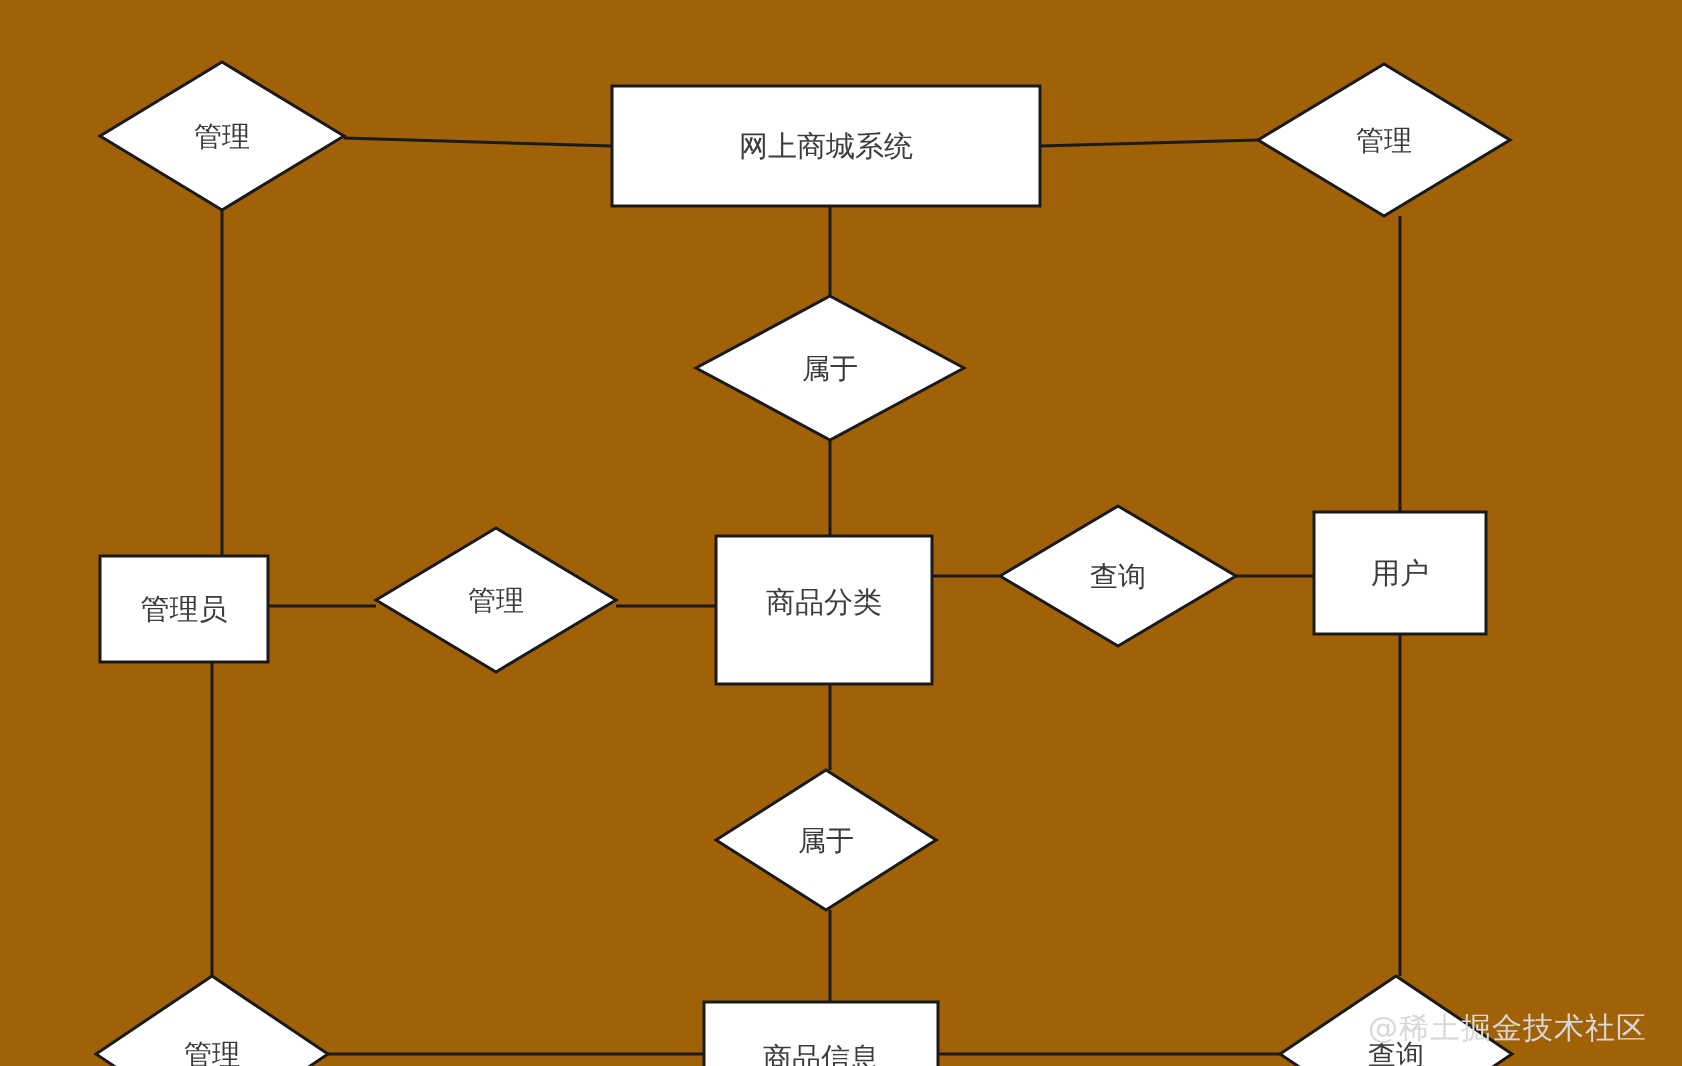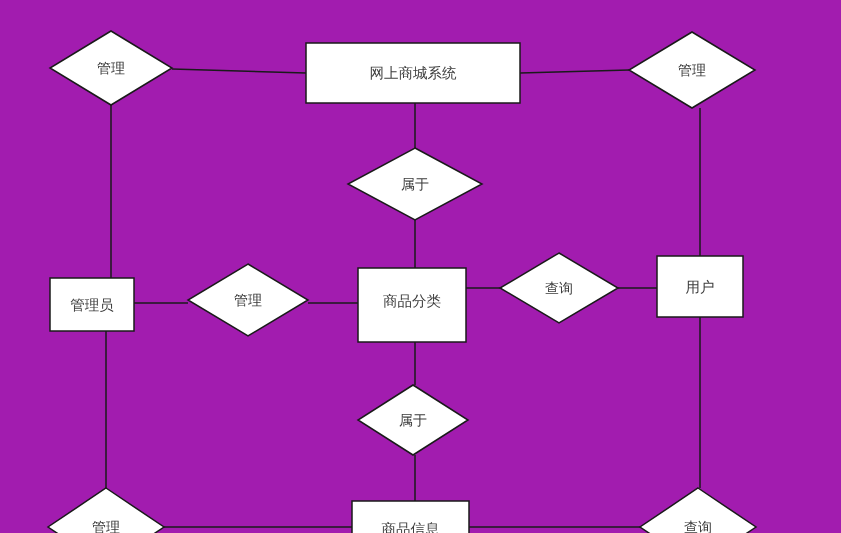--- a/index.html
+++ b/index.html
@@ -7,21 +7,21 @@
     padding: 0;
     background: #ffffff;
   }
   body {
     font-family: "DejaVu Sans", "Liberation Sans", sans-serif;
   }
   #diagram-root {
     position: relative;
     width: 841px;
     height: 533px;
-    background: #a21caf;
+    background: #a16207;
     overflow: hidden;
   }
   svg#er-canvas {
     position: absolute;
     left: 0;
     top: 0;
     width: 841px;
     height: 533px;
     display: block;
   }
@@ -140,14 +140,15 @@
           <rect x="657" y="256" width="86" height="61" class="er-shape er-entity"></rect>
           <text x="700" y="287.5" class="er-label er-label-entity" text-anchor="middle">用户</text>
         </g>
         <g>
           <rect x="352" y="501" width="117" height="56" class="er-shape er-entity"></rect>
           <text x="410.5" y="530" class="er-label er-label-entity" text-anchor="middle">商品信息</text>
         </g>
       </g>
   </svg>
 
+  <div class="watermark">@稀土掘金技术社区</div>
 
 </div>
 
 </body></html>

